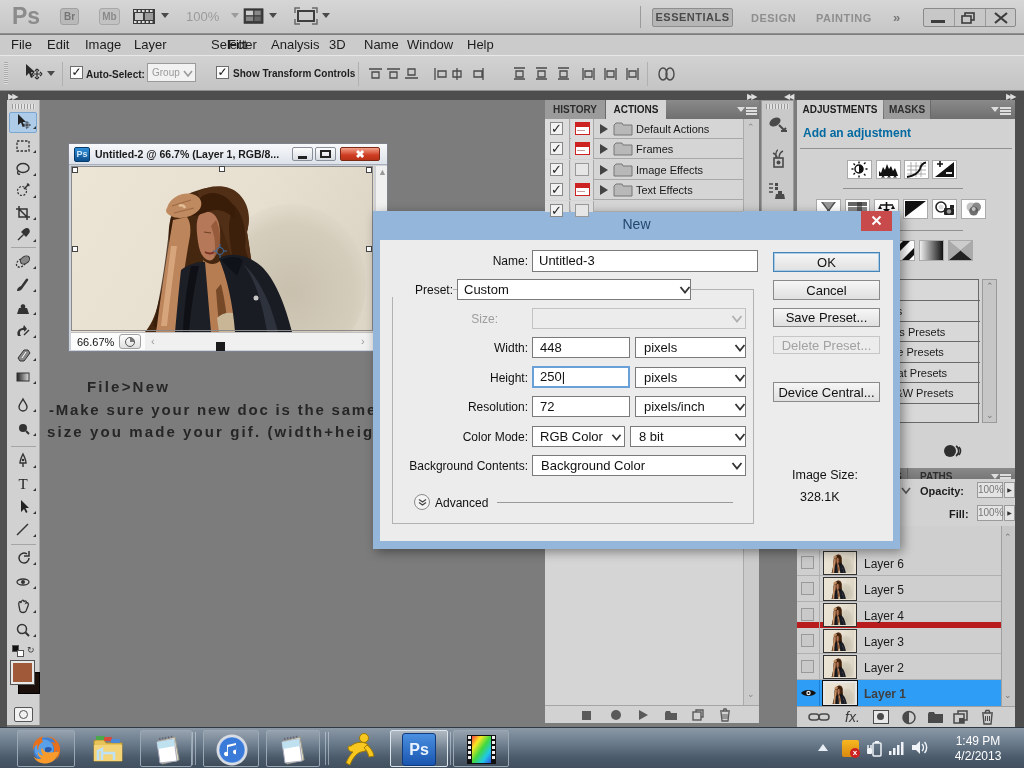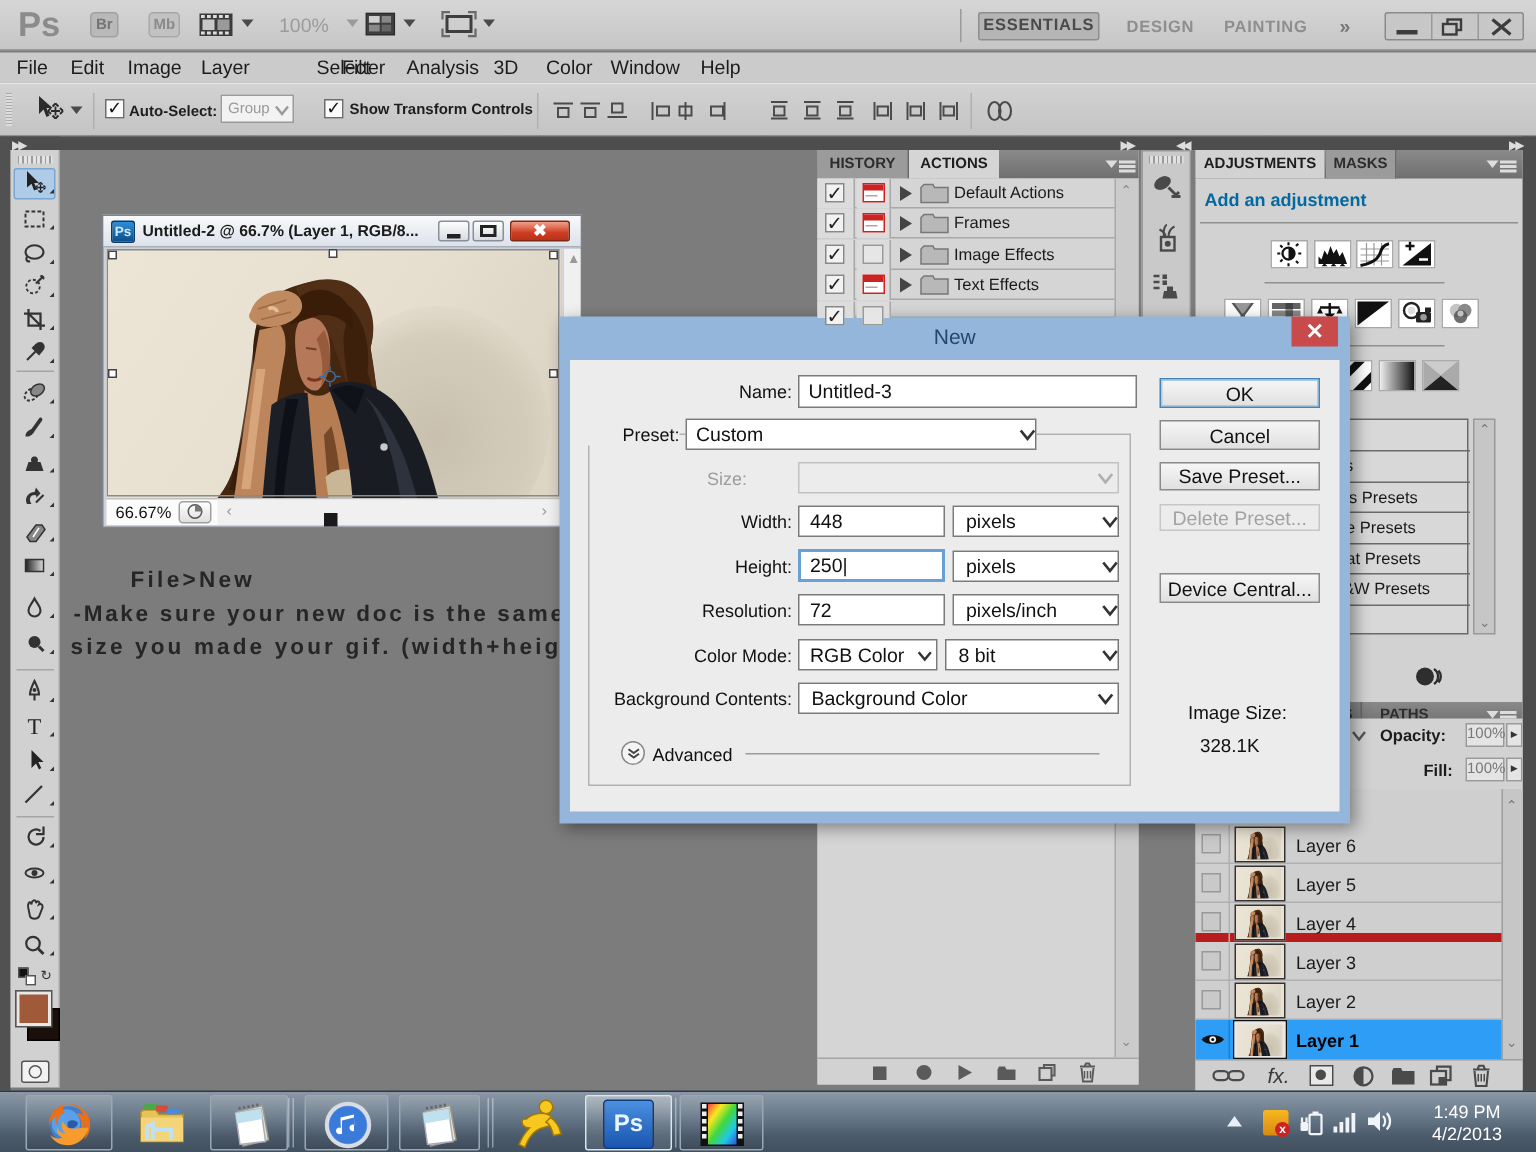--- a/index.html
+++ b/index.html
@@ -128,21 +128,21 @@
 
 <div class="abs" style="left:0;top:35px;width:1024px;height:20px;background:#cbcbcb;font-size:13px;color:#1c1c1c;">
   <span class="abs" style="left:11px;top:2px;">File</span>
   <span class="abs" style="left:47px;top:2px;">Edit</span>
   <span class="abs" style="left:85px;top:2px;">Image</span>
   <span class="abs" style="left:134px;top:2px;">Layer</span>
   <span class="abs" style="left:179px;top:2px;margin-left:32px;">Select</span>
   <span class="abs" style="left:228px;top:2px;">Filter</span>
   <span class="abs" style="left:271px;top:2px;">Analysis</span>
   <span class="abs" style="left:329px;top:2px;">3D</span>
-  <span class="abs" style="left:364px;top:2px;">Color</span>
+  <span class="abs" style="left:364px;top:2px;">Name</span>
   <span class="abs" style="left:407px;top:2px;">Window</span>
   <span class="abs" style="left:467px;top:2px;">Help</span>
 </div>
 
 <div class="abs" style="left:0;top:55px;width:1024px;height:36px;background:linear-gradient(#d2d2d2,#c4c4c4);border-top:1px solid #e8e8e8;border-bottom:1px solid #8e8e8e;">
   <div class="abs" style="left:4px;top:6px;width:4px;height:22px;background:repeating-linear-gradient(#aaa 0 1px, #ddd 1px 2px);"></div>
 
   <svg class="abs" style="left:20px;top:6px;" width="24" height="22" viewBox="0 0 24 22">
     <path d="M6,2 L6,14 L9,11 L11,16 L13,15 L11,10 L15,10 Z" fill="#2b2b2b"></path>
     <path d="M17,12 l0,-3 m0,3 l-3,0 m3,0 l3,0 m-3,0 l0,3 M17,7 l-2,2 M17,7 l2,2 M12,12 l2,-2 m-2,2 l2,2 M22,12 l-2,-2 m2,2 l-2,2 M17,17 l-2,-2 m2,2 l2,-2" stroke="#2b2b2b" stroke-width="1.2" fill="none"></path>
@@ -681,21 +681,21 @@
         <div class="abs" style="left:0;top:0;width:23px;height:26px;border-right:1px solid #1a7fd4;">
           <svg class="abs" style="left:3px;top:7px;" width="17" height="12" viewBox="0 0 17 12">
             <path d="M1,6 C4,2 13,2 16,6 C13,10 4,10 1,6 Z" fill="#111"></path>
             <circle cx="8.5" cy="6" r="2.2" fill="#eee"></circle>
             <circle cx="8.5" cy="6" r="1" fill="#111"></circle>
           </svg>
         </div>
         <div class="abs" style="left:26px;top:1px;width:34px;height:24px;background:#e9e2d3;border:2px solid #e8e8e8;box-shadow:0 0 0 1px #111;"><svg width="30" height="21" viewBox="0 0 303 166" preserveAspectRatio="none">
             <use href="#fig"></use>
           </svg></div>
-        <div class="abs" style="left:67px;top:7px;font-size:12px;color:#000000;font-weight:bold;">Layer 1</div>
+        <div class="abs" style="left:67px;top:7px;font-size:12px;color:#404040;font-weight:bold;">Layer 1</div>
       </div>
     </div>
 
   <div class="abs" style="left:0;top:606px;width:218px;height:21px;background:#cfcfcf;border-top:1px solid #a0a0a0;">
     <svg class="abs" style="left:11px;top:5px;" width="22" height="10" viewBox="0 0 22 10">
         <g fill="none" stroke="#4a4a4a" stroke-width="1.5">
           <rect x="1" y="2" width="10" height="6" rx="3"></rect>
           <rect x="11" y="2" width="10" height="6" rx="3"></rect>
         </g>
       </svg>

